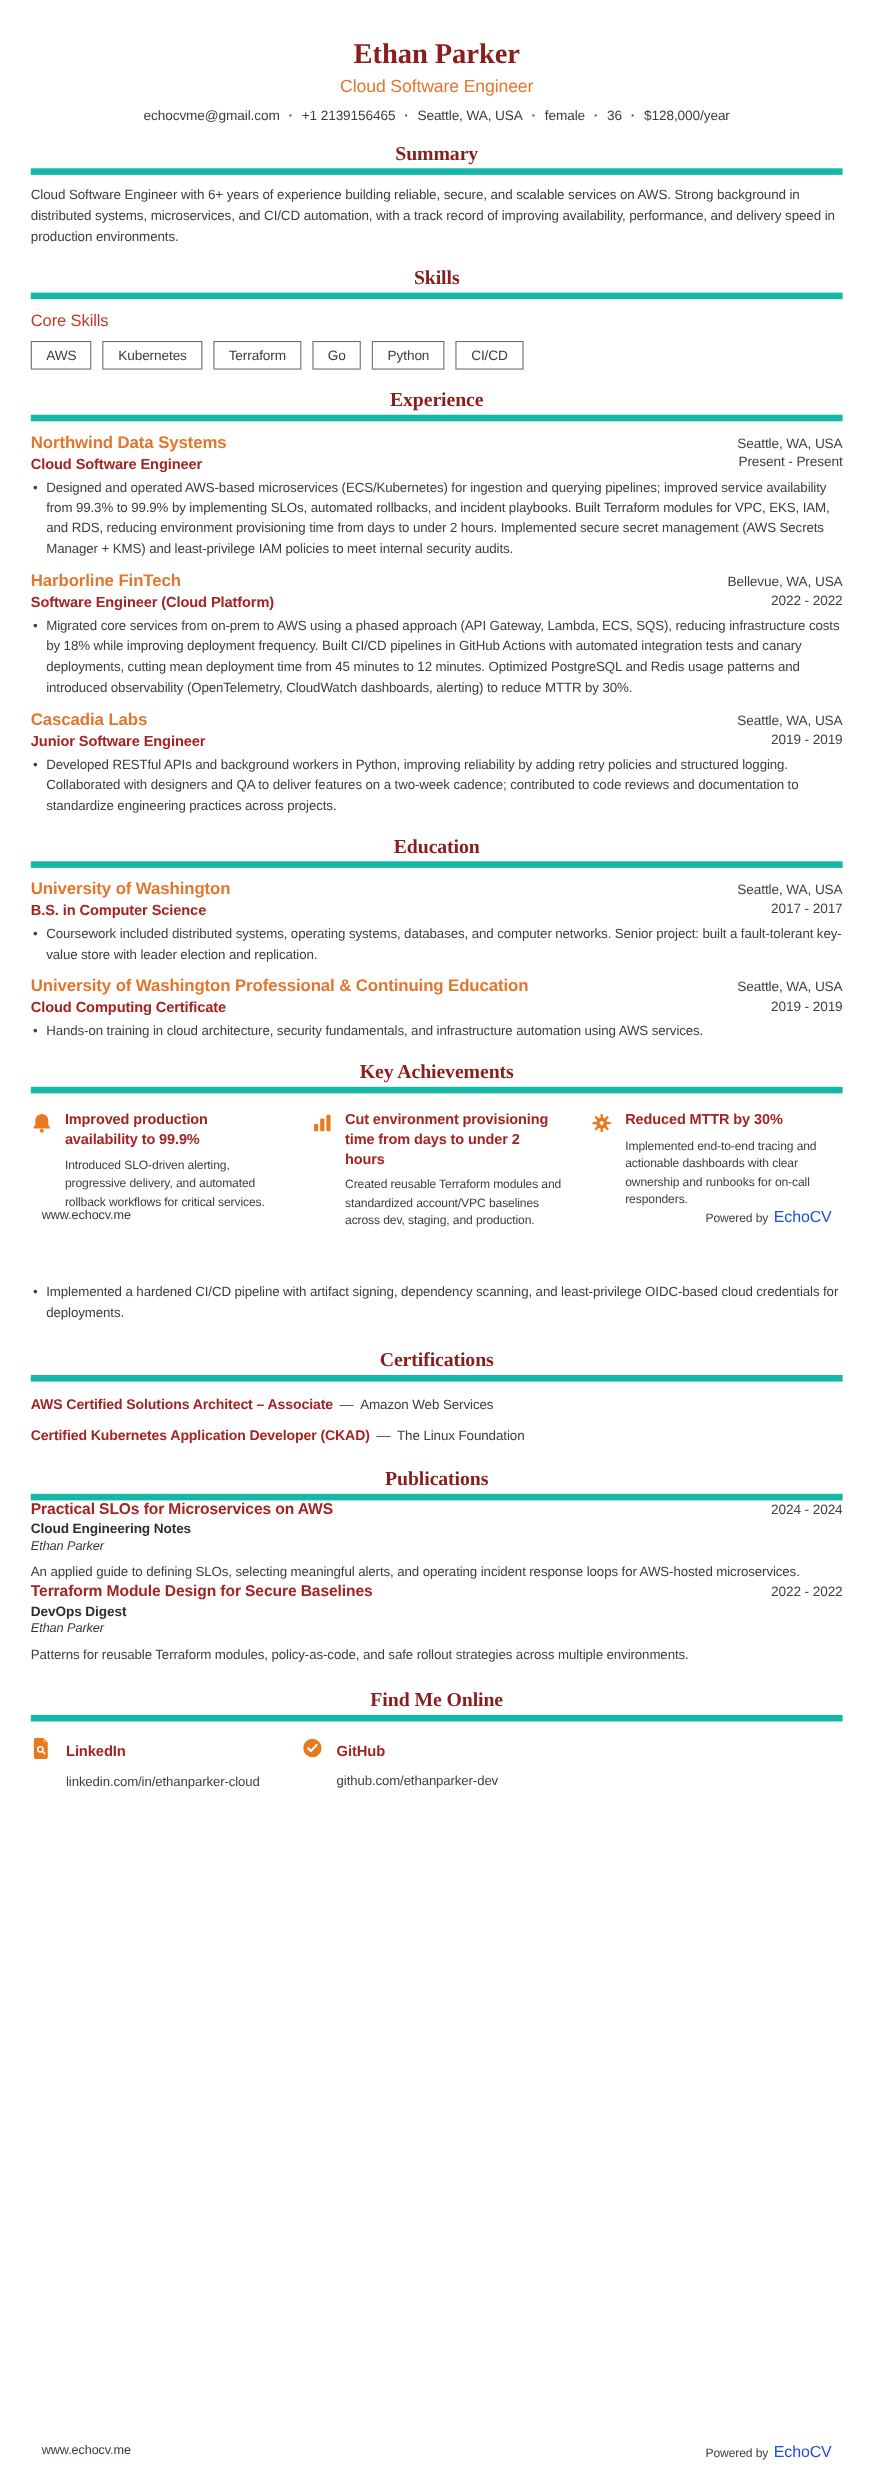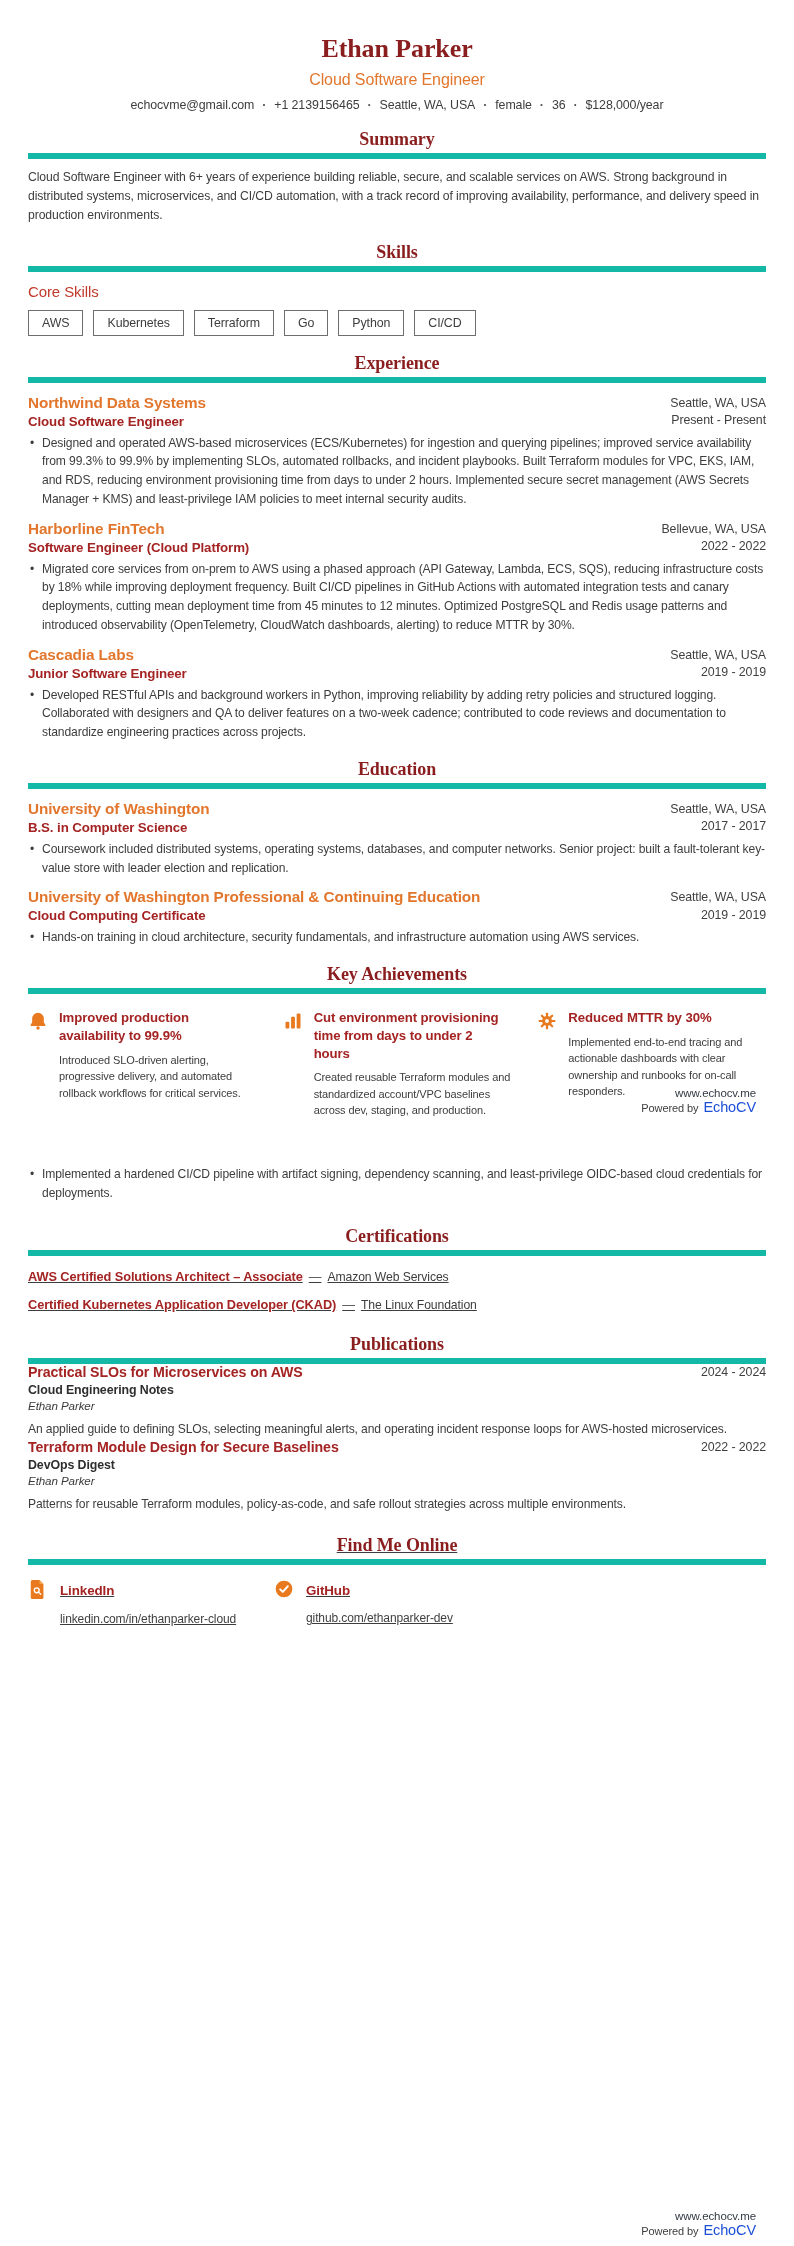--- a/index.html
+++ b/index.html
@@ -60,40 +60,40 @@
     font-size:12.1px; line-height:1.55;
   }
   .bullets li::before { content:"•"; position:absolute; left:2px; color:#3d3d3d; }
   
   .ach-grid { display:grid; grid-template-columns:1fr 1fr 1fr; column-gap:26px; margin-top:15px; }
   .ach { display:flex; gap:10px; }
   .ach-icon { flex:none; width:21px; padding-top:2px; }
   .ach-title { color:#a42323; font-weight:bold; font-size:13.2px; line-height:1.35; }
   .ach-desc { font-size:11px; line-height:1.5; margin-top:7px; color:#3d3d3d; }
   
-  .cert { margin-top:13px; font-size:12.8px;text-decoration:underline; }
+  .cert { margin-top:13px; font-size:12.8px; }
   .cert-name { color:#a42323; font-weight:bold; }
   .cert-sep { color:#4a4a4a; margin:0 6px; }
   .cert-issuer { color:#3d3d3d; font-size:12.2px; }
   
   .pub { margin-top:0; }
   .pub-title { color:#a42323; font-size:14.2px; font-weight:bold; }
   .pub-venue { font-size:12.4px; font-weight:bold; color:#2e2e2e; margin-top:3px; }
   .pub-authors { font-size:11.6px; font-style:italic; color:#3a3a3a; margin-top:2px; }
   .pub-desc { font-size:12.1px; line-height:1.5; margin-top:8px; }
   
   .links-grid { display:grid; grid-template-columns:repeat(3,1fr); margin-top:13px; }
   .link-item { display:grid; grid-template-columns:22px auto; column-gap:10px; row-gap:8px; }
   .link-icon { width:20px; padding-top:1px; }
   .link-label { color:#a42323; font-weight:bold; font-size:13.4px; align-self:center; }
   .link-url { grid-column:2; font-size:12px; color:#3f3f3f; text-decoration:none; }
   
   .page-footer {
     position:absolute; left:38px; right:38px; bottom:8px;
-    display:flex; justify-content:space-between; align-items:flex-end;flex-direction:column;
+    display:flex; justify-content:space-between; align-items:flex-start;
   }
   .footer-site { font-size:11.5px; color:#333a44; text-decoration:none; }
   .footer-powered { font-size:11px; color:#3d3d3d; }
   .footer-brand { font-size:14.5px; color:#1d4ed8; margin-left:5px; text-decoration:none; }
 </style>
 </head>
 <body>
 
 <div class="page">
 
@@ -312,21 +312,21 @@
       <div class="entry-row">
         <span class="pub-title">Terraform Module Design for Secure Baselines</span>
         <span class="meta">2022 - 2022</span>
       </div>
       <div class="pub-venue">DevOps Digest</div>
       <div class="pub-authors">Ethan Parker</div>
       <div class="pub-desc">Patterns for reusable Terraform modules, policy-as-code, and safe rollout strategies across multiple environments.</div>
     </div>
   </div>
 
-  <div class="section" style="margin-top:22px;text-decoration:underline;">
+  <div class="section" style="margin-top:22px;">
     <div class="sec-head">
       <h2>Find Me Online</h2>
     </div>
     <div class="links-grid">
 
       <div class="link-item">
         <span class="link-icon">
           <svg viewBox="0 0 24 26" width="19" height="21">
             <path fill="#e8791f" d="M5.5 1h9l5 5v17a2 2 0 0 1-2 2h-12a2 2 0 0 1-2-2V3a2 2 0 0 1 2-2z"></path>
             <path fill="#f7a84e" d="M14.5 1l5 5h-5z"></path>

